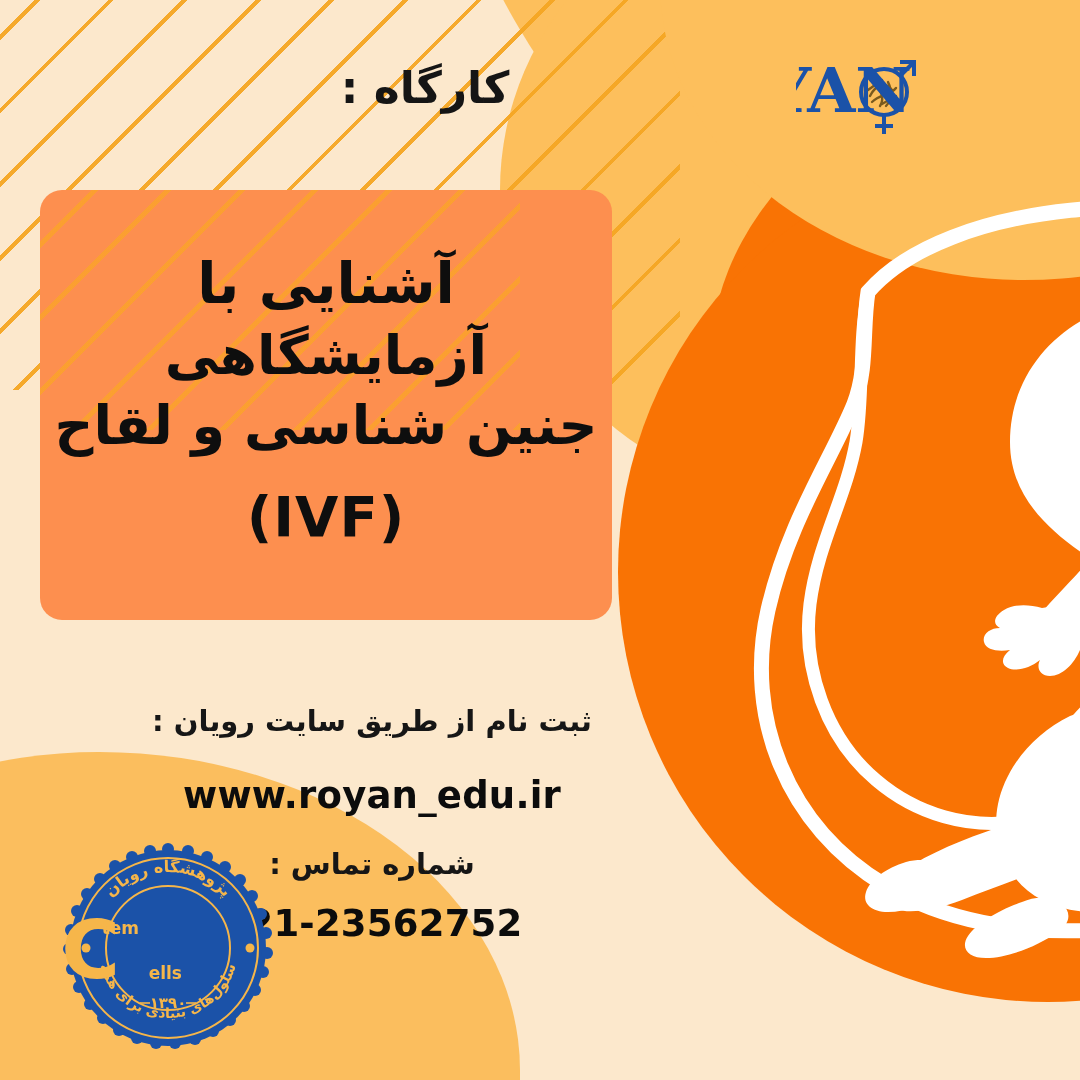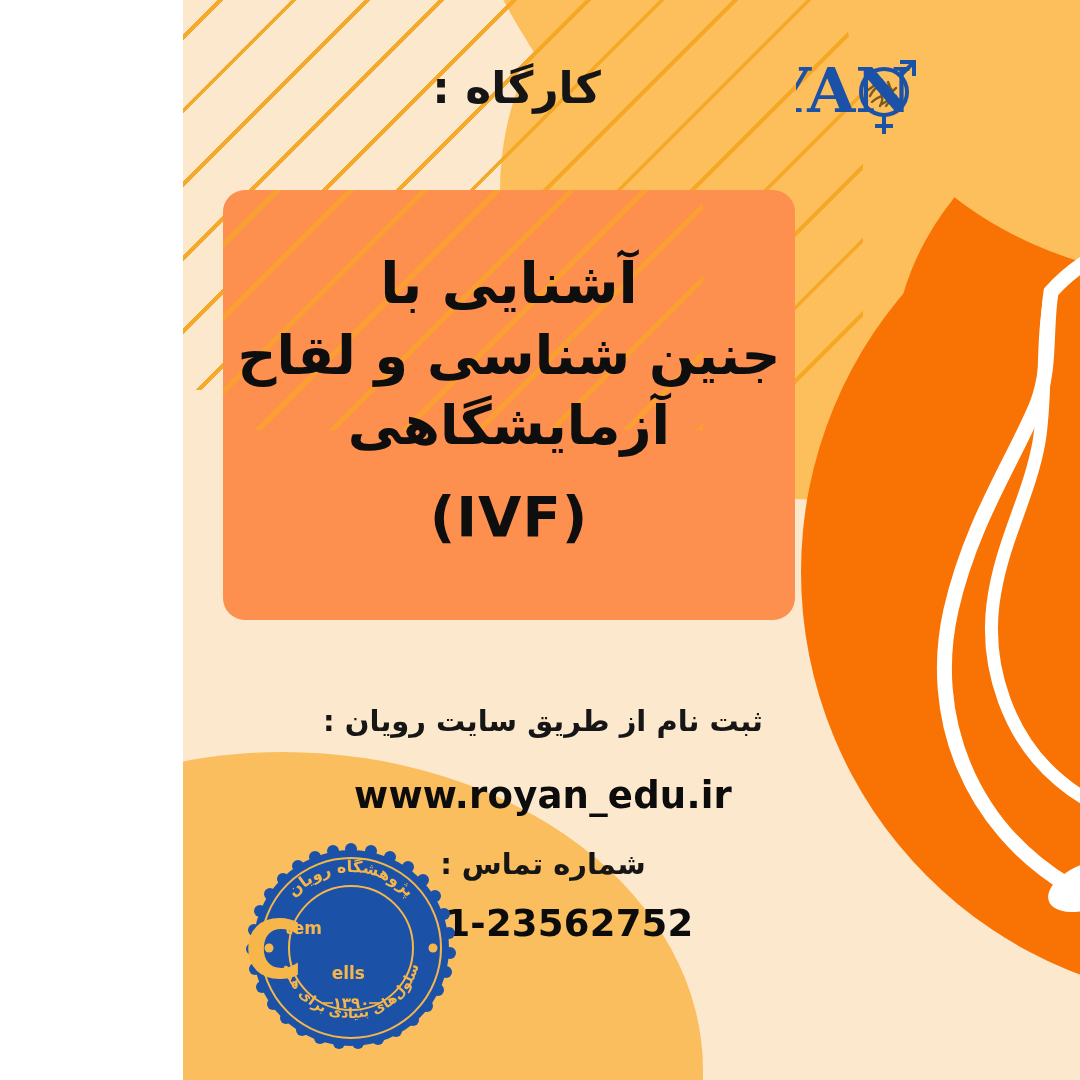--- a/index.html
+++ b/index.html
@@ -3,21 +3,21 @@
 <meta charset="utf-8">
 <title>Royan IVF Workshop Poster</title>
 <style>
   html, body {
     margin: 0;
     padding: 0;
     background: #ffffff;
   }
   .poster {
     position: relative;
-    width: 897px;
+    width: 1080px;
     height: 1080px;
     overflow: hidden;
     background: #fce8cc;
     font-family: "DejaVu Sans", "Liberation Sans", sans-serif;
     -webkit-font-smoothing: antialiased;
   }
 
   
   .bg-base {
     position: absolute;
@@ -195,21 +195,21 @@
   .title-line.ivf {
     direction: ltr;
     font-size: 56px;
     letter-spacing: 1px;
     margin-top: 20px;
   }
 
   
   .contact {
     position: absolute;
-    left: 100px;
+    left: 112px;
     top: 700px;
     width: 520px;
     text-align: center;
     direction: rtl;
     color: #101010;
   }
   .contact-line {
     font-size: 29px;
     font-weight: 600;
     line-height: 1.5;
@@ -380,22 +380,22 @@
       </g>
 
       <text x="116" y="66" font-family="DejaVu Serif, Liberation Serif, serif" font-size="62" font-weight="700" fill="#1b52a8">YAN</text>
     </svg>
   </div>
 
   <div class="title-card">
     <div class="card-stripes"></div>
     <div class="title-lines">
       <div class="title-line">آشنایی با</div>
+      <div class="title-line small">آزمایشگاهی</div>
       <div class="title-line small">جنین شناسی و لقاح</div>
-      <div class="title-line small">آزمایشگاهی</div>
       <div class="title-line ivf">(IVF)</div>
     </div>
   </div>
 
   <div class="contact">
     <div class="contact-line">ثبت نام از طریق سایت رویان :</div>
     <div class="contact-value">www.royan_edu.ir</div>
     <div class="contact-line">شماره تماس :</div>
     <div class="contact-value phone">021-23562752</div>
   </div>

